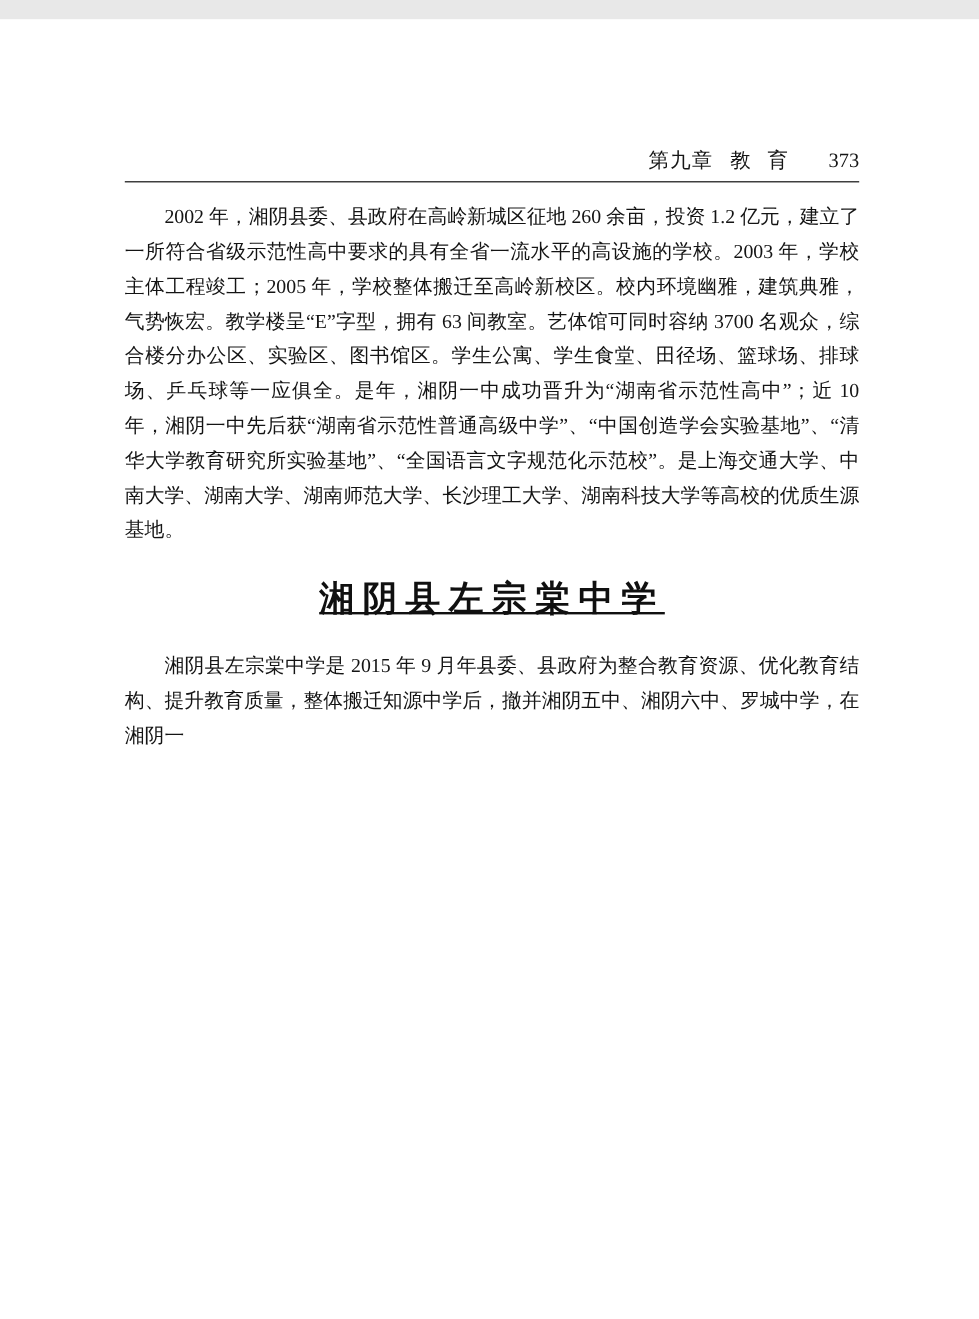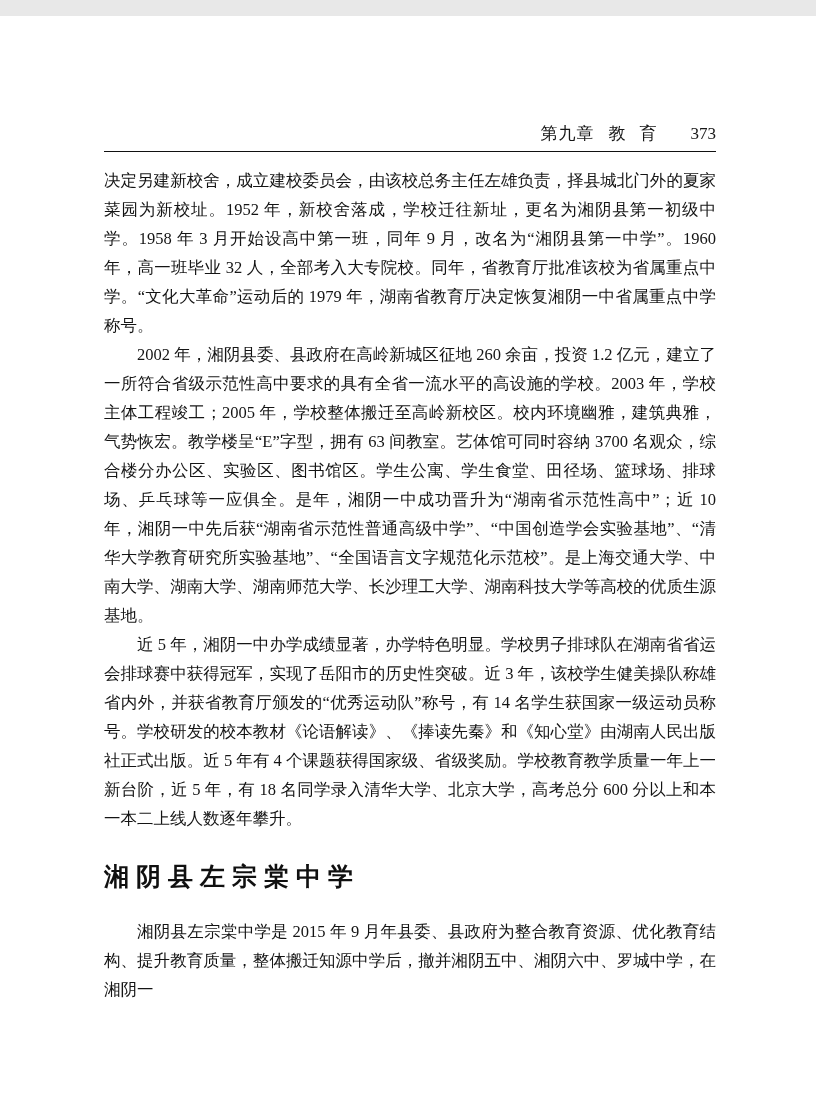--- a/index.html
+++ b/index.html
@@ -37,41 +37,41 @@
     line-height: 29px;
     text-align: justify;
     text-justify: inter-ideograph;
     color: #141414;
   }
   .body-text p { text-indent: 2em; }
   .body-text p.noindent { text-indent: 0; }
   .section-heading {
     margin-top: 29px;
     margin-bottom: 26px;
+    text-align: center;
     font-family: "Liberation Sans", "DejaVu Sans", sans-serif;
     font-weight: bold;
-    font-size: 25px;
+    font-size: 29px;
     letter-spacing: 7px;
     color: #101010;
+    text-decoration: underline;
   }
 </style>
 </head>
 <body>
 
 <div class="page">
   <div class="content">
 
     <div class="running-header">
       <span class="chapter">第九章</span><span class="subject">教育</span><span class="pagenum">373</span>
     </div>
 
     <div class="body-text">
-      <p class="noindent">决定另建新校舍，成立建校委员会，由该校总务主任左雄负责，择县城北门外的夏家菜园为新校址。1952 年，新校舍落成，学校迁往新址，更名为湘阴县第一初级中学。1958 年 3 月开始设高中第一班，同年 9 月，改名为“湘阴县第一中学”。1960 年，高一班毕业 32 人，全部考入大专院校。同年，省教育厅批准该校为省属重点中学。“文化大革命”运动后的 1979 年，湖南省教育厅决定恢复湘阴一中省属重点中学称号。</p>
       <p>2002 年，湘阴县委、县政府在高岭新城区征地 260 余亩，投资 1.2 亿元，建立了一所符合省级示范性高中要求的具有全省一流水平的高设施的学校。2003 年，学校主体工程竣工；2005 年，学校整体搬迁至高岭新校区。校内环境幽雅，建筑典雅，气势恢宏。教学楼呈“E”字型，拥有 63 间教室。艺体馆可同时容纳 3700 名观众，综合楼分办公区、实验区、图书馆区。学生公寓、学生食堂、田径场、篮球场、排球场、乒乓球等一应俱全。是年，湘阴一中成功晋升为“湖南省示范性高中”；近 10 年，湘阴一中先后获“湖南省示范性普通高级中学”、“中国创造学会实验基地”、“清华大学教育研究所实验基地”、“全国语言文字规范化示范校”。是上海交通大学、中南大学、湖南大学、湖南师范大学、长沙理工大学、湖南科技大学等高校的优质生源基地。</p>
-      <p>近 5 年，湘阴一中办学成绩显著，办学特色明显。学校男子排球队在湖南省省运会排球赛中获得冠军，实现了岳阳市的历史性突破。近 3 年，该校学生健美操队称雄省内外，并获省教育厅颁发的“优秀运动队”称号，有 14 名学生获国家一级运动员称号。学校研发的校本教材《论语解读》、《捧读先秦》和《知心堂》由湖南人民出版社正式出版。近 5 年有 4 个课题获得国家级、省级奖励。学校教育教学质量一年上一新台阶，近 5 年，有 18 名同学录入清华大学、北京大学，高考总分 600 分以上和本一本二上线人数逐年攀升。</p>
 
       <h2 class="section-heading">湘阴县左宗棠中学</h2>
 
       <p>湘阴县左宗棠中学是 2015 年 9 月年县委、县政府为整合教育资源、优化教育结构、提升教育质量，整体搬迁知源中学后，撤并湘阴五中、湘阴六中、罗城中学，在湘阴一</p>
     </div>
 
   </div>
 </div>
 
 </body></html>

